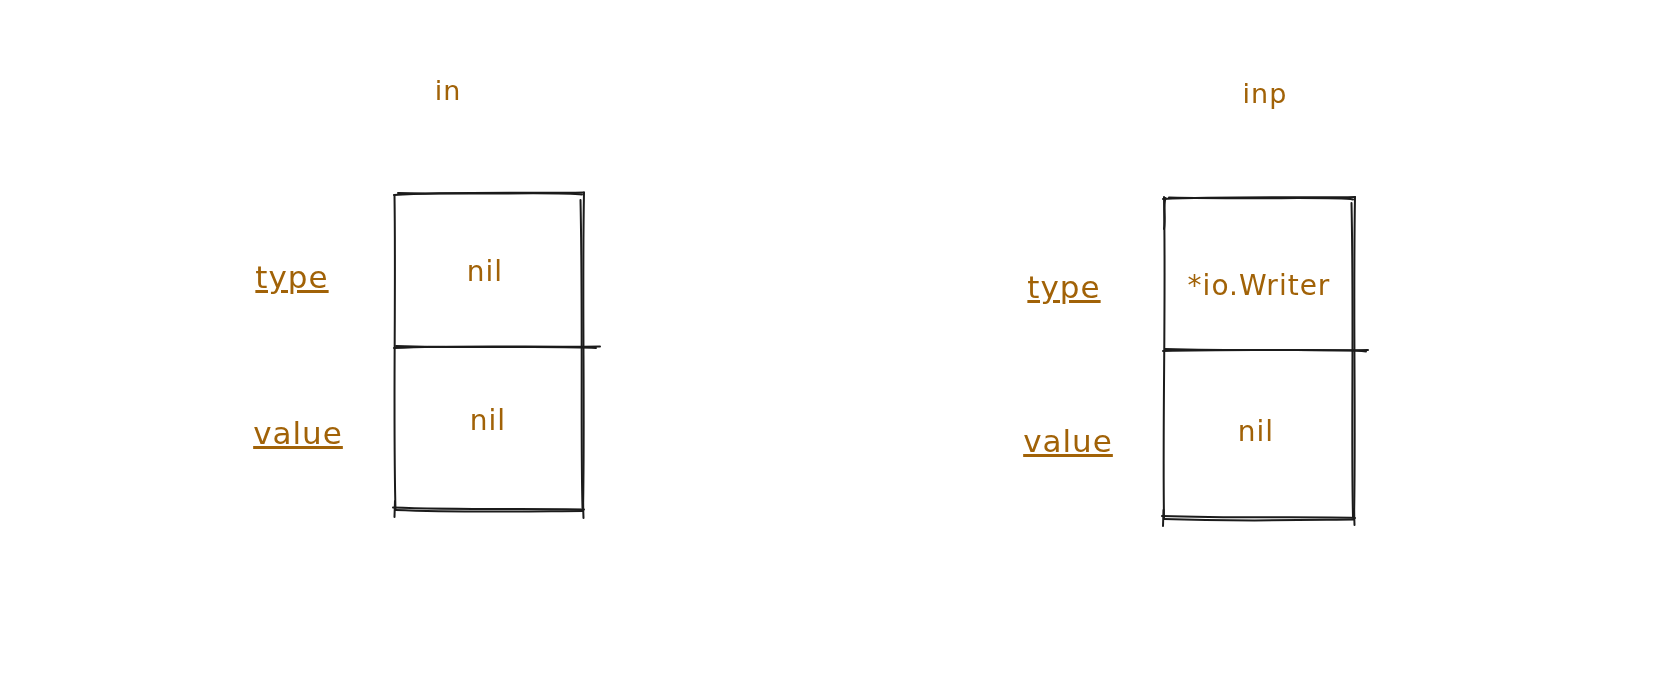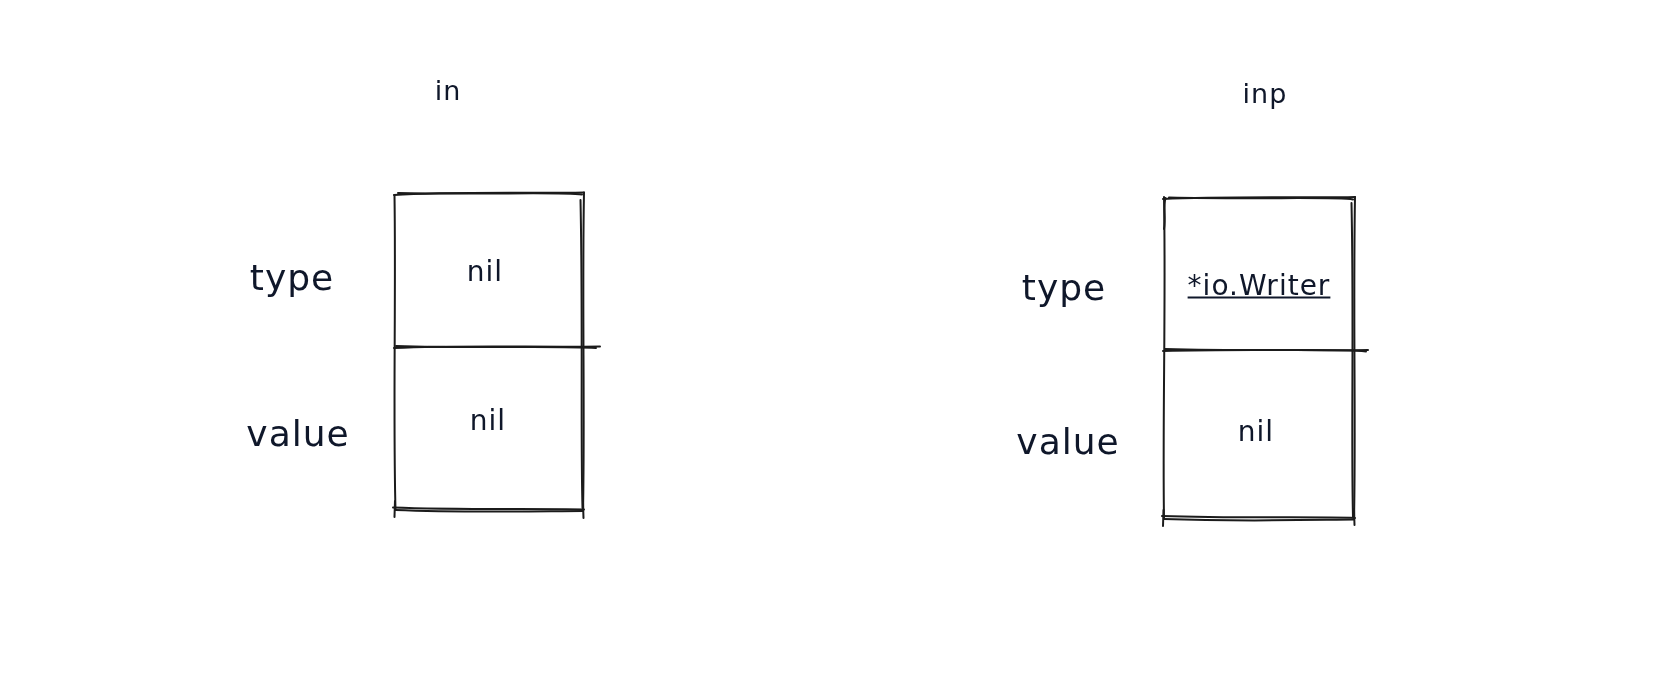--- a/index.html
+++ b/index.html
@@ -10,25 +10,25 @@
     height: 696px;
     background: #ffffff;
     overflow: hidden;
     font-family: "DejaVu Sans", sans-serif;
     color: #1b1b1b;
   }
   .txt {
     position: absolute;
     transform: translate(-50%, -50%);
     white-space: nowrap;
-    color: #0f172a;
+    color: #a16207;
     letter-spacing: 1px;
   }
   .title   { font-size: 27px; }
-  .rowlbl  { font-size: 36px; }
+  .rowlbl  { font-size: 31px; text-decoration: underline; }
   .cellval { font-size: 28px; }
   .sketch  { position: absolute; }
   .sketch path {
     fill: none;
     stroke: #1b1b1b;
     stroke-width: 2;
     stroke-linecap: round;
   }
 </style>
 </head>
@@ -72,19 +72,19 @@
       <path d="M194.5 12 C 197 130, 194 250, 196 326"></path>
       <path d="M7 328 C 90 331, 170 328.5, 197 328.5"></path>
       <path d="M5 325 C 80 327.5, 160 325.5, 198 327"></path>
       <path d="M6.5 319 L 6 335"></path>
       <path d="M197 318 L 197.5 334"></path>
       <path d="M6 160 C 90 157.5, 160 160, 211 159"></path>
       <path d="M8 158 C 100 160.5, 180 157.5, 209 160.5"></path>
     </svg>
 
     <span class="txt rowlbl" style="left:1064px; top:287px;">type</span>
-    <span class="txt cellval" style="left:1259px; top:285px;text-decoration:underline;">*io.Writer</span>
+    <span class="txt cellval" style="left:1259px; top:285px;">*io.Writer</span>
 
     <span class="txt rowlbl" style="left:1068px; top:441px;">value</span>
     <span class="txt cellval" style="left:1256px; top:431px;">nil</span>
   </div>
 
 </div>
 
 </body></html>

